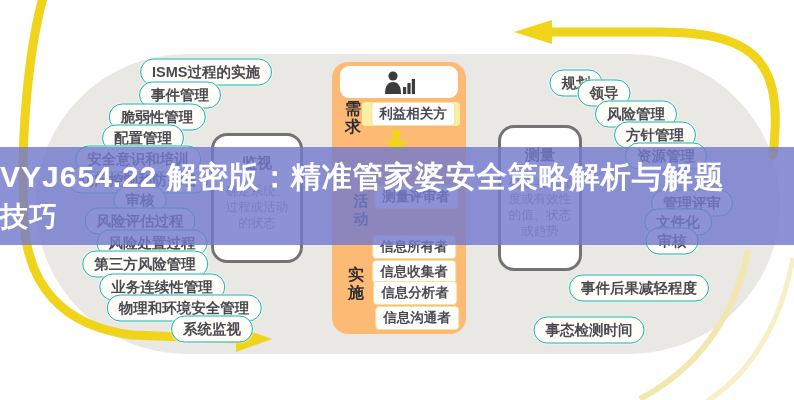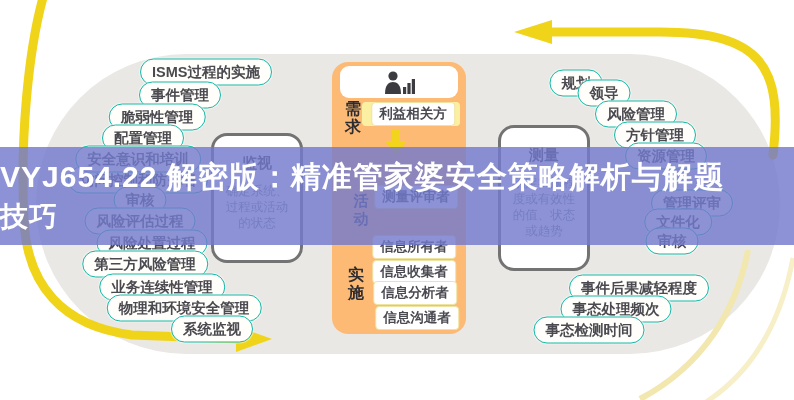--- a/index.html
+++ b/index.html
@@ -27,21 +27,21 @@
   
   .rp1{left:576px;top:83px}.rp2{left:604px;top:93px}.rp3{left:636px;top:114px}
   .rp4{left:655px;top:135px}.rp5{left:666px;top:156px}.rp6{left:692px;top:203px}
   .rp7{left:678px;top:222px}.rp8{left:672px;top:241px}.rp9{left:653px;top:266px}
   .rp10{left:639px;top:288px}.rp11{left:616px;top:309px}.rp12{left:589px;top:330px}
   .defbox{
     position:absolute;box-sizing:border-box;background:#fff;
     border:3px solid #737373;border-radius:16px;z-index:2;text-align:center;
   }
   .monitor-box{left:211px;top:133px;width:92px;height:130px;}
-  .measure-box{left:498px;top:125px;width:92px;height:146px;}
+  .measure-box{left:498px;top:125px;width:84px;height:146px;}
   .defbox .bx-title{margin-top:18px;font-size:15px;font-weight:bold;color:#3c3c3c;}
   .defbox .bx-line{font-size:12.5px;line-height:16px;color:#8b8b96;}
   .defbox .bx-body{margin-top:10px;}
   .center-panel{
     position:absolute;left:332px;top:62px;width:134px;height:272px;
     background:#fdba74;border-radius:16px;z-index:2;
   }
   .icon-tile{
     position:absolute;left:8px;top:4px;width:118px;height:32px;background:#fff;
     border-radius:9px;display:flex;align-items:center;justify-content:center;
@@ -113,21 +113,20 @@
 
   <div class="pill rp1">规划</div>
   <div class="pill rp2">领导</div>
   <div class="pill rp3">风险管理</div>
   <div class="pill rp4">方针管理</div>
   <div class="pill rp5">资源管理</div>
   <div class="pill rp6">管理评审</div>
   <div class="pill rp7">文件化</div>
   <div class="pill rp8">审核</div>
   <div class="pill rp10">事件后果减轻程度</div>
-  <div class="pill rp11">事态处理频次</div>
   <div class="pill rp12">事态检测时间</div>
 
   <div class="defbox monitor-box">
     <div class="bx-title">监视</div>
     <div class="bx-body">
       <div class="bx-line">确定系统、</div>
       <div class="bx-line">过程或活动</div>
       <div class="bx-line">的状态</div>
     </div>
   </div>

